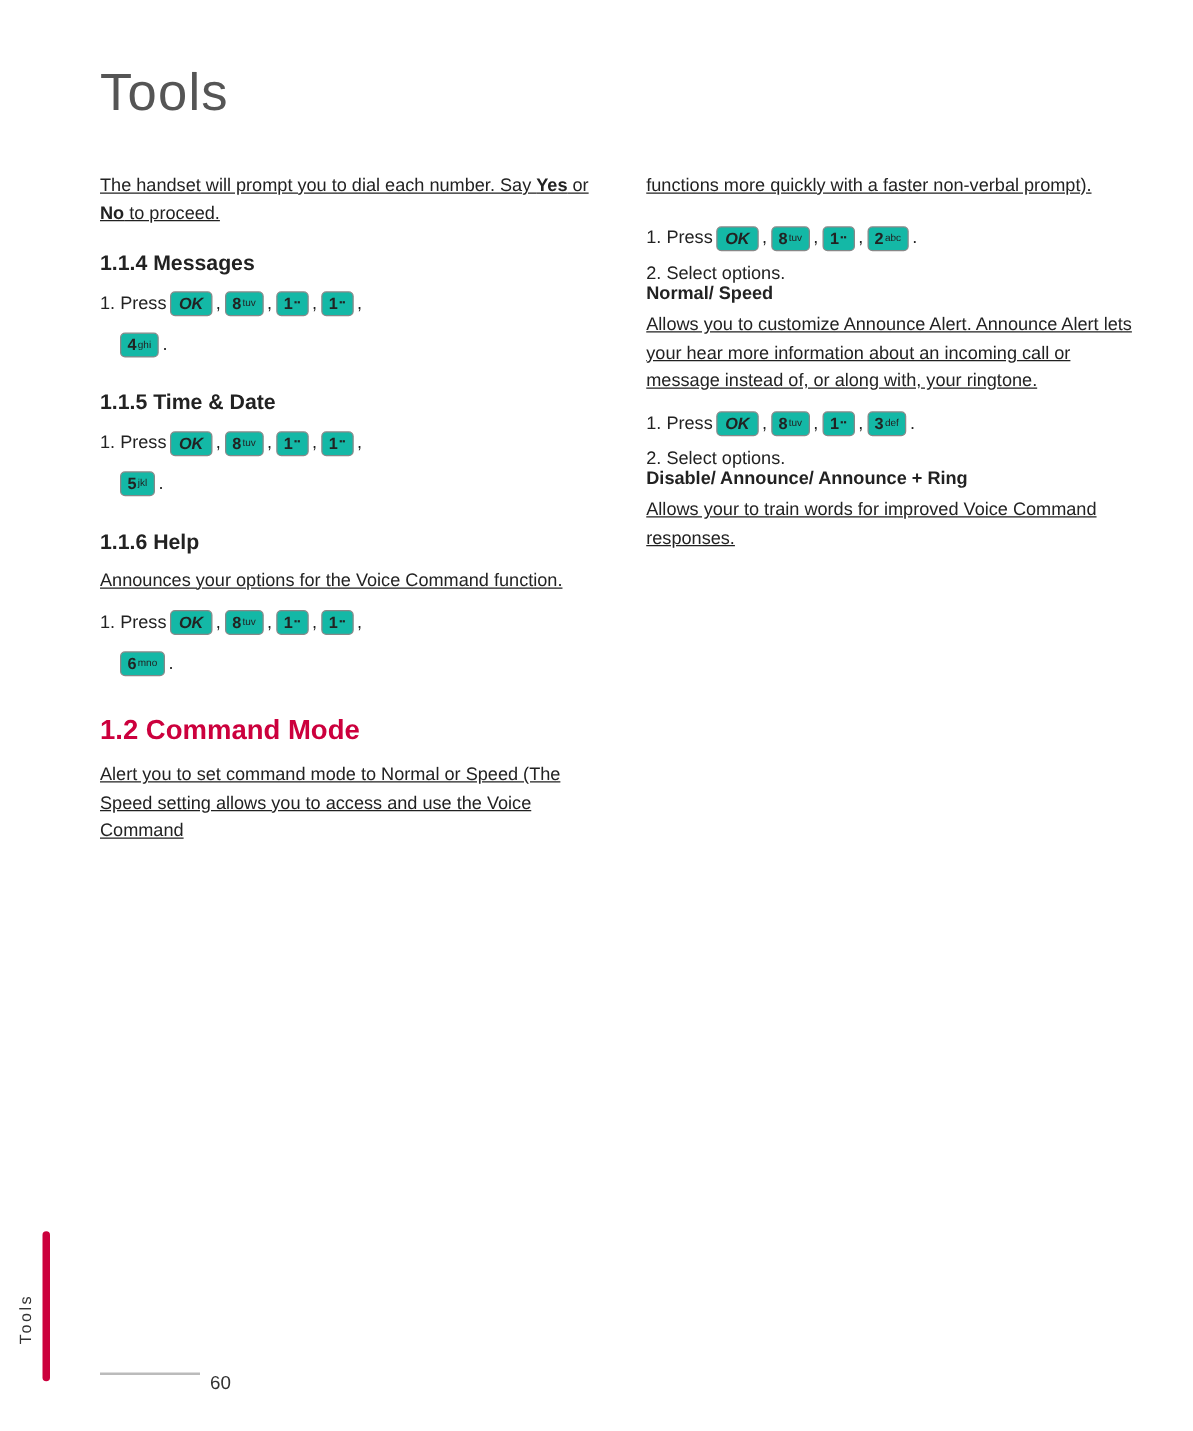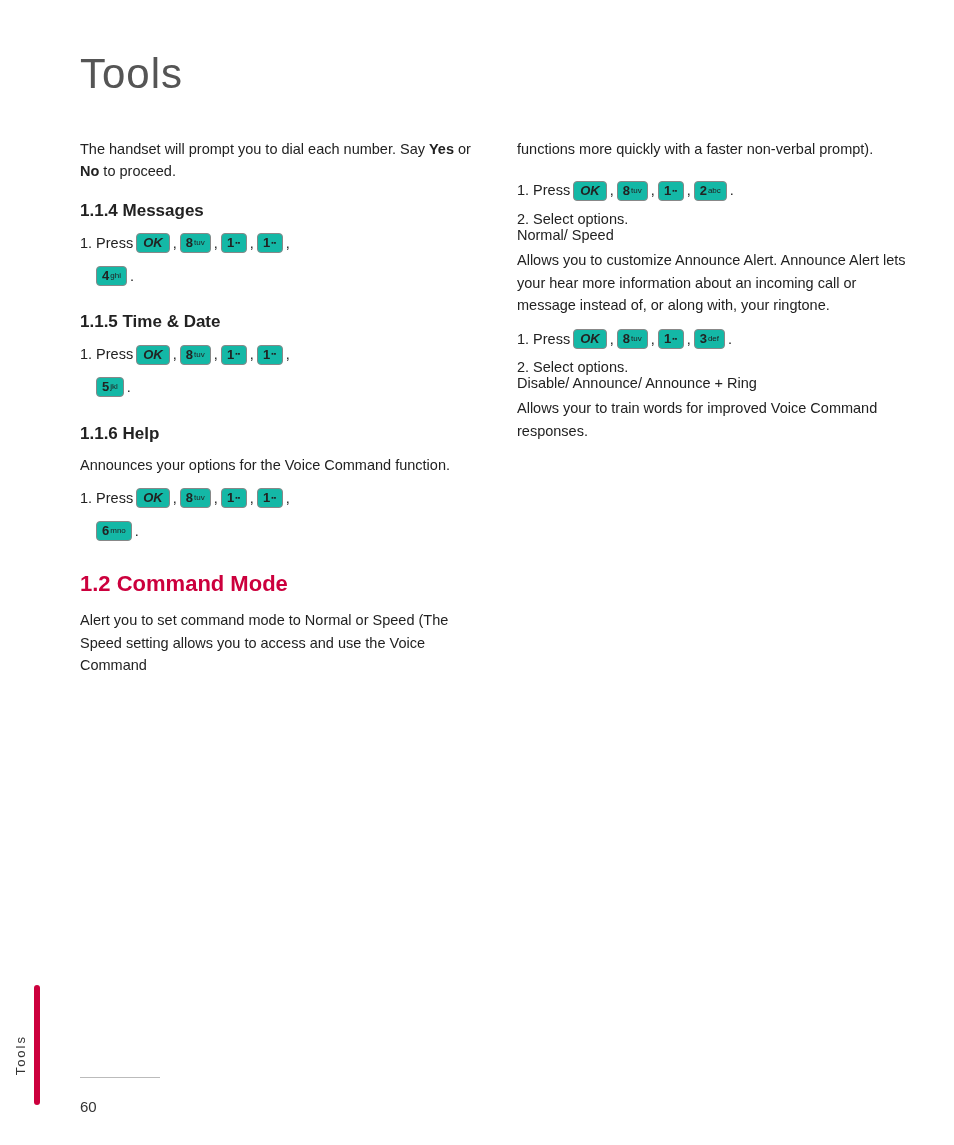--- a/index.html
+++ b/index.html
@@ -97,20 +97,21 @@
       color: #cc003d;
       margin-bottom: 12px;
       margin-top: 28px;
     }
 
     p {
       font-size: 14.5px;
       line-height: 1.55;
       color: #222;
       margin-bottom: 10px;
+      text-decoration: underline;
     }
 
     .press-line {
       font-size: 14.5px;
       line-height: 1.7;
       margin-bottom: 8px;
       display: flex;
       align-items: center;
       flex-wrap: wrap;
       gap: 3px;
@@ -153,21 +154,21 @@
       font-style: italic;
       padding: 1px 6px;
     }
 
     .select-line {
       font-size: 14.5px;
       margin-bottom: 6px;
     }
 
     .select-bold {
-      font-weight: normal;
+      font-weight: bold;
     }
 
     .intro-text {
       font-size: 14.5px;
       line-height: 1.55;
       margin-bottom: 18px;
     }
 
     .page-number {
       position: absolute;
@@ -364,19 +365,19 @@
         <div class="select-line">
           <span>2. Select options.</span><br>
           <span class="select-bold">Disable/ Announce/ Announce + Ring</span>
         </div>
 
         <p>Allows your to train words for improved Voice Command responses.</p>
 
       </div>
     </div>
 
-    <div style="position:absolute; bottom:30px; left:40px; display:flex; flex-direction:column; gap:8px;">
+    <div style="position:absolute; bottom:30px; left:40px; display:flex; flex-direction:row; gap:8px;">
       <div class="divider-line"></div>
       <span class="page-number" style="position:relative; bottom:auto; left:auto;">60</span>
     </div>
 
   </div>
 </div>
 
 </body></html>

